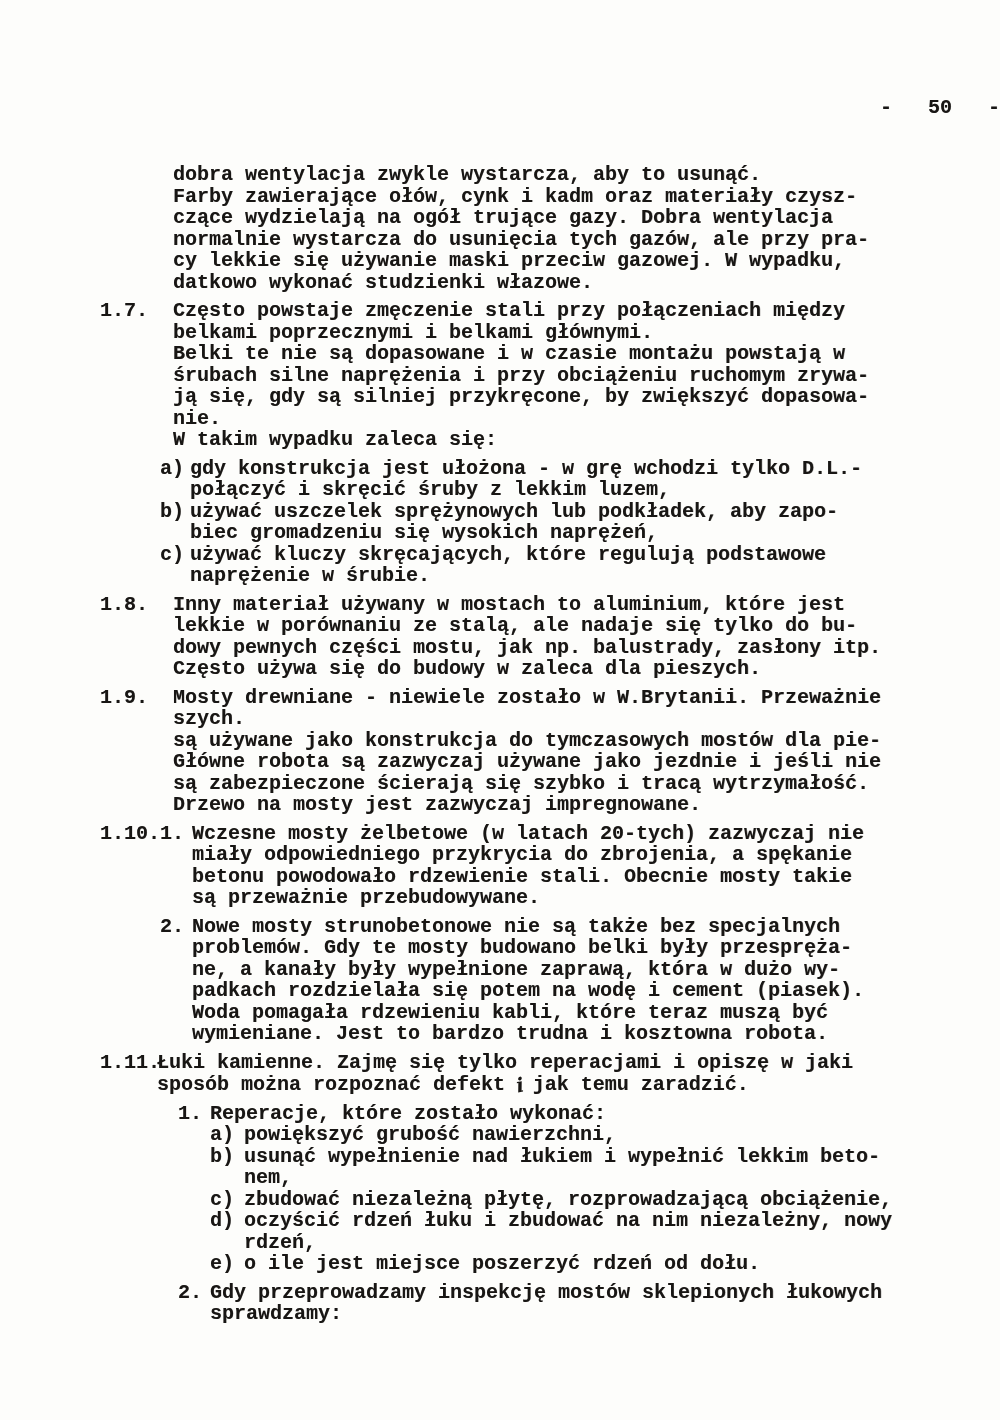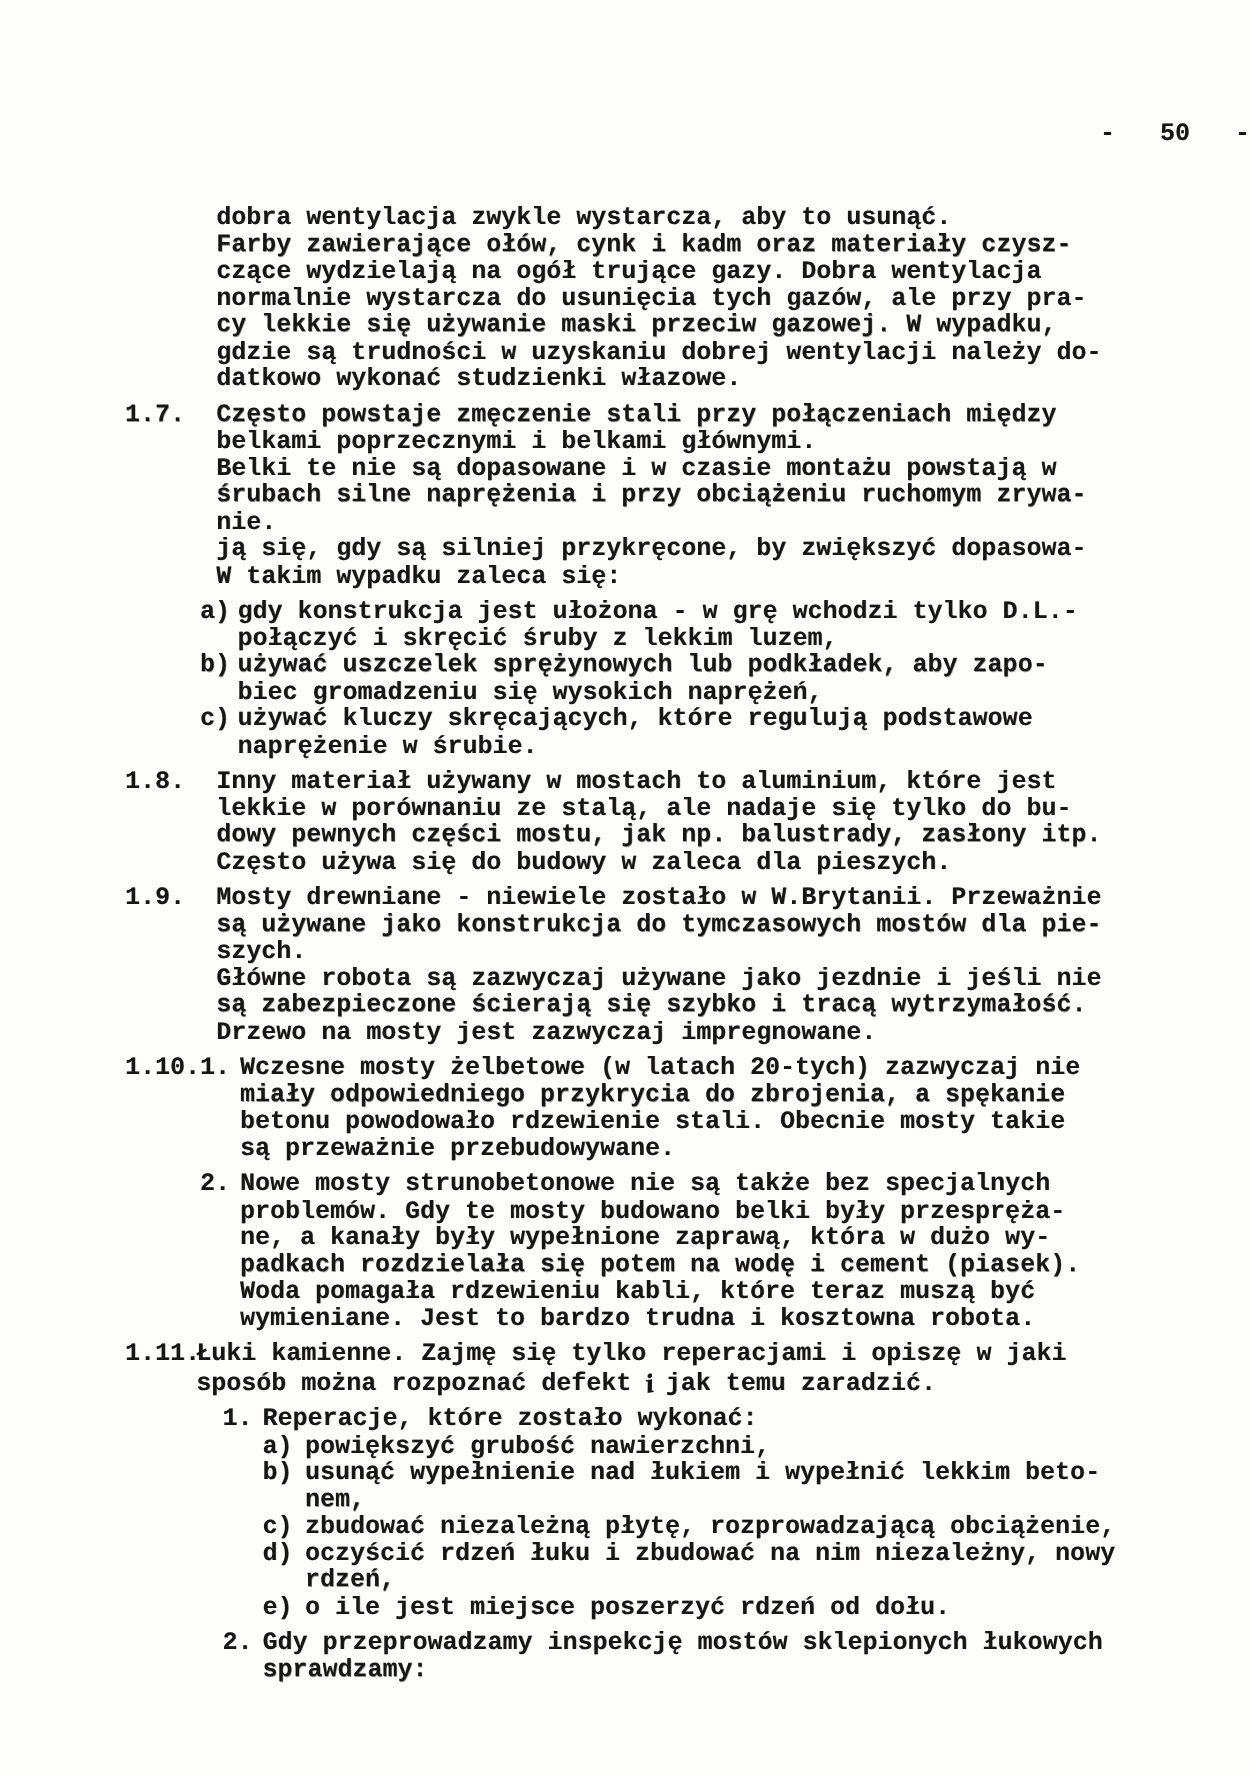--- a/index.html
+++ b/index.html
@@ -64,34 +64,33 @@
   <div class="content">
 
     <div class="block">
       <div class="lbl"></div>
       <div class="bodycol">
         <div class="ln">dobra wentylacja zwykle wystarcza, aby to usunąć.</div>
         <div class="ln">Farby zawierające ołów, cynk i kadm oraz materiały czysz-</div>
         <div class="ln">czące wydzielają na ogół trujące gazy. Dobra wentylacja</div>
         <div class="ln">normalnie wystarcza do usunięcia tych gazów, ale przy pra-</div>
         <div class="ln">cy lekkie się używanie maski przeciw gazowej. W wypadku,</div>
-        <div class="ln">gdzie są trudności w uzyskaniu dobrej wentylacji należy do-</div>
         <div class="ln">datkowo wykonać studzienki włazowe.</div>
       </div>
     </div>
 
     <div class="block">
       <div class="lbl">1.7.</div>
       <div class="bodycol">
         <div class="ln">Często powstaje zmęczenie stali przy połączeniach między</div>
         <div class="ln">belkami poprzecznymi i belkami głównymi.</div>
         <div class="ln">Belki te nie są dopasowane i w czasie montażu powstają w</div>
         <div class="ln">śrubach silne naprężenia i przy obciążeniu ruchomym zrywa-</div>
+        <div class="ln">ją się, gdy są silniej przykręcone, by zwiększyć dopasowa-</div>
         <div class="ln">nie.</div>
-        <div class="ln">ją się, gdy są silniej przykręcone, by zwiększyć dopasowa-</div>
         <div class="ln">W takim wypadku zaleca się:</div>
       </div>
     </div>
 
     <div class="alist">
       <div class="li">
         <span class="mk">a)</span>
         <div class="bodycol">
           <div class="ln">gdy konstrukcja jest ułożona - w grę wchodzi tylko D.L.-</div>
           <div class="ln">połączyć i skręcić śruby z lekkim luzem,</div>
@@ -120,22 +119,22 @@
         <div class="ln">lekkie w porównaniu ze stalą, ale nadaje się tylko do bu-</div>
         <div class="ln">dowy pewnych części mostu, jak np. balustrady, zasłony itp.</div>
         <div class="ln">Często używa się do budowy w zaleca dla pieszych.</div>
       </div>
     </div>
 
     <div class="block">
       <div class="lbl">1.9.</div>
       <div class="bodycol">
         <div class="ln">Mosty drewniane - niewiele zostało w W.Brytanii. Przeważnie</div>
+        <div class="ln">szych.</div>
         <div class="ln">są używane jako konstrukcja do tymczasowych mostów dla pie-</div>
-        <div class="ln">szych.</div>
         <div class="ln">Główne robota są zazwyczaj używane jako jezdnie i jeśli nie</div>
         <div class="ln">są zabezpieczone ścierają się szybko i tracą wytrzymałość.</div>
         <div class="ln">Drzewo na mosty jest zazwyczaj impregnowane.</div>
       </div>
     </div>
 
     <div class="block">
       <div class="lbl w60">1.10.</div>
       <div class="bodycol">
         <div class="nitem">

